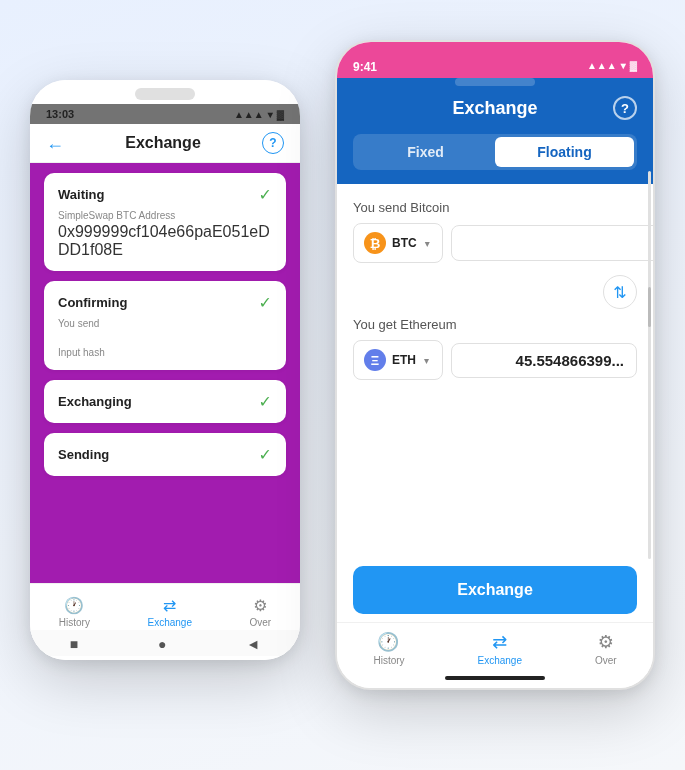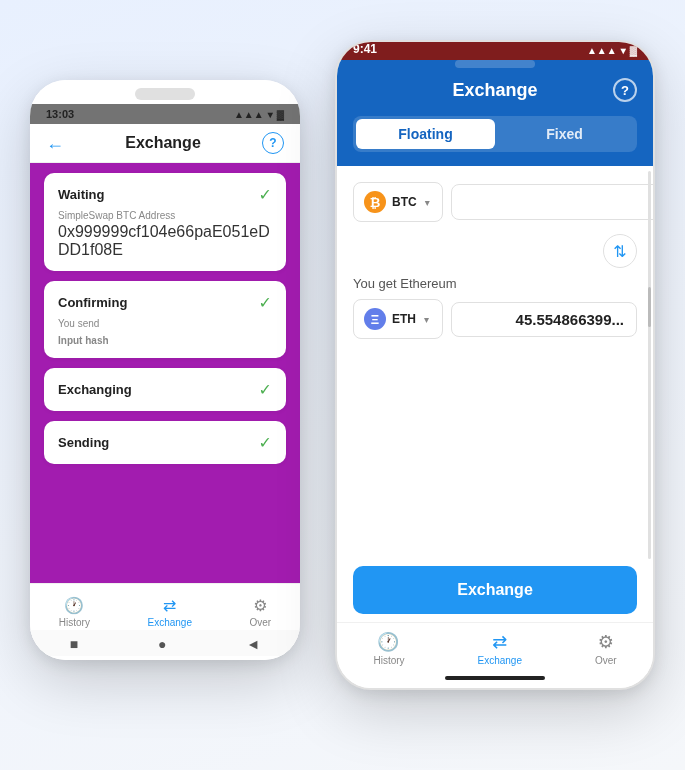--- a/index.html
+++ b/index.html
@@ -194,26 +194,26 @@
     
     .phone-right {
       width: 320px;
       height: 650px;
       right: 30px;
       top: 40px;
       z-index: 2;
       border: 2px solid #e0e0e0;
     }
     .phone-right .status-bar-right {
-      background: #7f1d1d;
+      background: #ec4899;
       color: #fff;
       display: flex;
       justify-content: space-between;
-      align-items: flex-end;
-      padding: 0 16px 4px;
+      align-items: flex-start;
+      padding: 18px 16px 4px;
       font-size: 11px;
       font-weight: 600;
     }
     .phone-right .status-bar-right .time {
       font-size: 12px;
       font-weight: 700;
     }
     .phone-right .status-bar-right .icons {
       display: flex;
       gap: 4px;
@@ -473,21 +473,21 @@
           <div class="sub-label">SimpleSwap BTC Address</div>
           <div class="value">0x999999cf104e66paE051eDDD1f08E</div>
         </div>
 
         <div class="status-item">
           <div class="row">
             <span class="label">Confirming</span>
             <span class="check">✓</span>
           </div>
           <div class="sub-label">You send</div>
-          <div class="sub-label" style="margin-top:6px;font-weight:bold;">Input hash</div>
+          <div class="sub-label" style="margin-top:18px;">Input hash</div>
         </div>
 
         <div class="status-item">
           <div class="row">
             <span class="label">Exchanging</span>
             <span class="check">✓</span>
           </div>
         </div>
 
         <div class="status-item">
@@ -539,27 +539,28 @@
       </div>
 
       <div class="app-header">
         <span style="width:24px;"></span>
         <span class="app-title">Exchange</span>
         <div class="help-circle">?</div>
       </div>
 
       <div class="toggle-row">
         <div class="toggle-container">
+          <div class="toggle-btn inactive">Fixed</div>
           <div class="toggle-btn active">Floating</div>
-          <div class="toggle-btn inactive">Fixed</div>
         </div>
       </div>
 
       <div class="exchange-body" style="flex:1;">
 
+        <div class="section-label">You send Bitcoin</div>
         <div class="crypto-row">
           <div class="crypto-selector">
             <div class="crypto-icon btc-icon">₿</div>
             <span class="crypto-name">BTC</span>
             <span class="chevron">▾</span>
           </div>
           <input class="amount-input" value="1" readonly="" style="">
         </div>
 
         <div class="swap-row">

